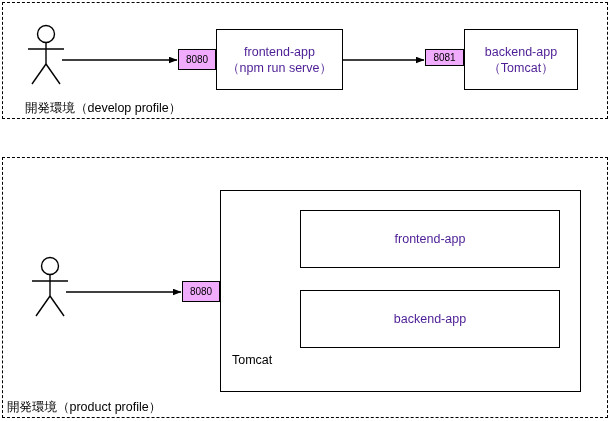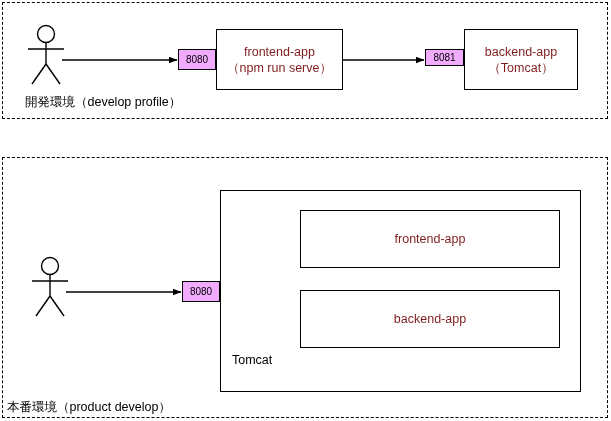--- a/index.html
+++ b/index.html
@@ -42,41 +42,41 @@
   .env-label {
     position: absolute;
     font-size: 12.5px;
     line-height: 15px;
     color: #000000;
     white-space: nowrap;
     letter-spacing: 0px;
   }
   #env-develop-label {
     left: 4px;
-    bottom: 8px;
+    bottom: 2px;
     padding-left: 18px;
   }
   #env-product-label {
     left: 4px;
     bottom: 2px;
   }
 
   
   .node {
     position: absolute;
     border: 1px solid #000000;
     box-sizing: border-box;
     background: #ffffff;
     display: flex;
     align-items: center;
     justify-content: center;
     text-align: center;
     font-size: 12.5px;
     line-height: 16px;
-    color: #7f1d1d;
+    color: #4c1d95;
     white-space: pre-line;
   }
 
   
   #node-frontend-dev {
     left: 216px;
     top: 29px;
     width: 127px;
     height: 61px;
   }
@@ -197,21 +197,21 @@
 
   <div class="node" id="node-frontend-dev">frontend-app
 （npm run serve）</div>
 
   <div class="port-chip" id="port-8081-dev">8081</div>
 
   <div class="node" id="node-backend-dev">backend-app
 （Tomcat）</div>
 
   <div class="env-box" id="env-product">
-    <span class="env-label" id="env-product-label">本番環境（product develop）</span>
+    <span class="env-label" id="env-product-label">開発環境（product profile）</span>
   </div>
 
   <div class="actor" id="actor-prod">
     <svg width="48" height="62" viewBox="0 0 48 62">
       <circle cx="24" cy="10" r="8.5" fill="none" stroke="#000000" stroke-width="1.4"></circle>
       <line x1="24" y1="18.5" x2="24" y2="40" stroke="#000000" stroke-width="1.4"></line>
       <line x1="6" y1="25" x2="42" y2="25" stroke="#000000" stroke-width="1.4"></line>
       <line x1="24" y1="40" x2="10" y2="60" stroke="#000000" stroke-width="1.4"></line>
       <line x1="24" y1="40" x2="38" y2="60" stroke="#000000" stroke-width="1.4"></line>
     </svg>

